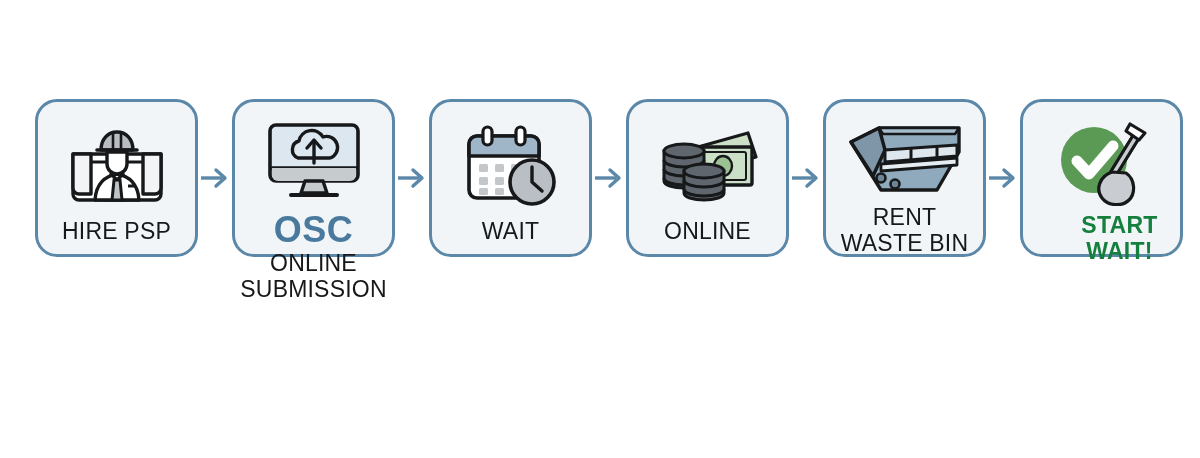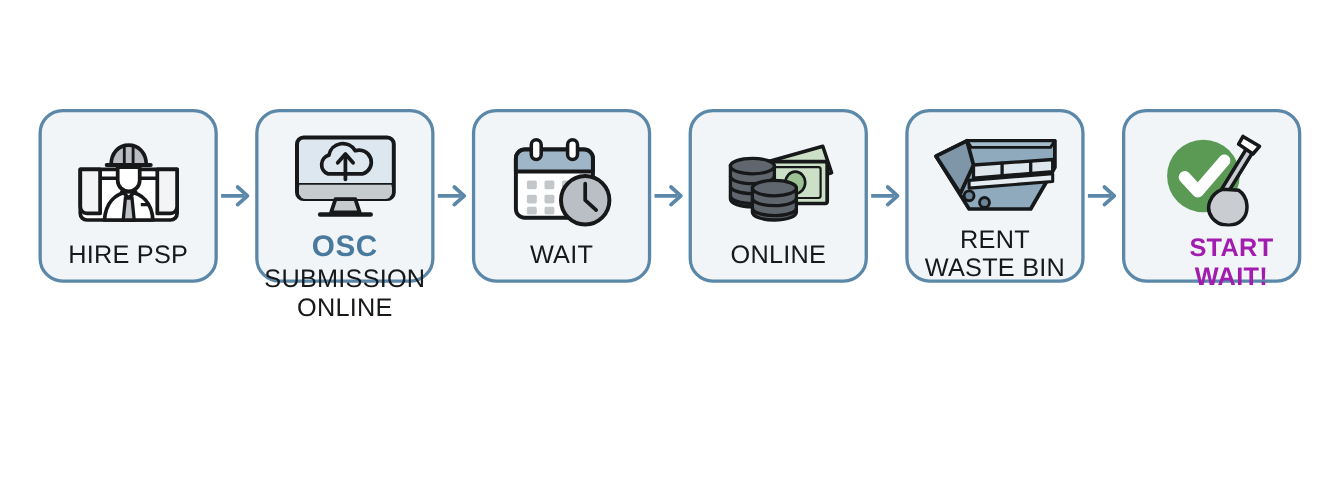--- a/index.html
+++ b/index.html
@@ -60,26 +60,26 @@
     font-weight: 400;
     letter-spacing: 0.2px;
     padding: 0 4px;
   }
   .card-text .line { display: block; }
 
   .accent-osc {
     display: block;
     color: #497a9d;
     font-weight: bold;
-    font-size: 27px;
+    font-size: 36px;
     letter-spacing: 0.5px;
     line-height: 1.1;
   }
   .text-green {
-    color: #a21caf;
+    color: #15803d;
     font-weight: bold;
     letter-spacing: 0.3px;
     margin-left: 36px;
   }
 
   .connector {
     width: 34px;
     display: flex;
     align-items: center;
     justify-content: center;
@@ -135,22 +135,22 @@
           <path d="M40 61 h18 l4 12 H36 Z" fill="#c6cbce" stroke="#17181a" stroke-width="3.4" stroke-linejoin="round"></path>
           <path d="M26 75 h46" stroke="#17181a" stroke-width="4" stroke-linecap="round"></path>
 
           <path d="M33 38 a9 9 0 0 1 1 -17 a13 13 0 0 1 24 -4 a10 10 0 0 1 7 21 Z" fill="#dde7f0" stroke="#17181a" stroke-width="3.4" stroke-linejoin="round"></path>
           <path d="M49 43 V21" stroke="#17181a" stroke-width="3.4" stroke-linecap="round"></path>
           <path d="M42 28 L49 20 L56 28" stroke="#17181a" stroke-width="3.4" fill="none" stroke-linecap="round" stroke-linejoin="round"></path>
         </svg>
       </div>
       <div class="card-text">
         <span class="accent-osc">OSC</span>
+        <span class="line">ONLINE</span>
         <span class="line">SUBMISSION</span>
-        <span class="line">ONLINE</span>
       </div>
     </div>
 
     <div class="connector">
       <svg width="30" height="26" viewBox="0 0 30 26">
         <path d="M1 13 H22" stroke="#5b87a8" stroke-width="3.4" fill="none"></path>
         <path d="M16 5 L25 13 L16 21" stroke="#5b87a8" stroke-width="3.4" fill="none" stroke-linecap="round" stroke-linejoin="round"></path>
       </svg>
     </div>
 

